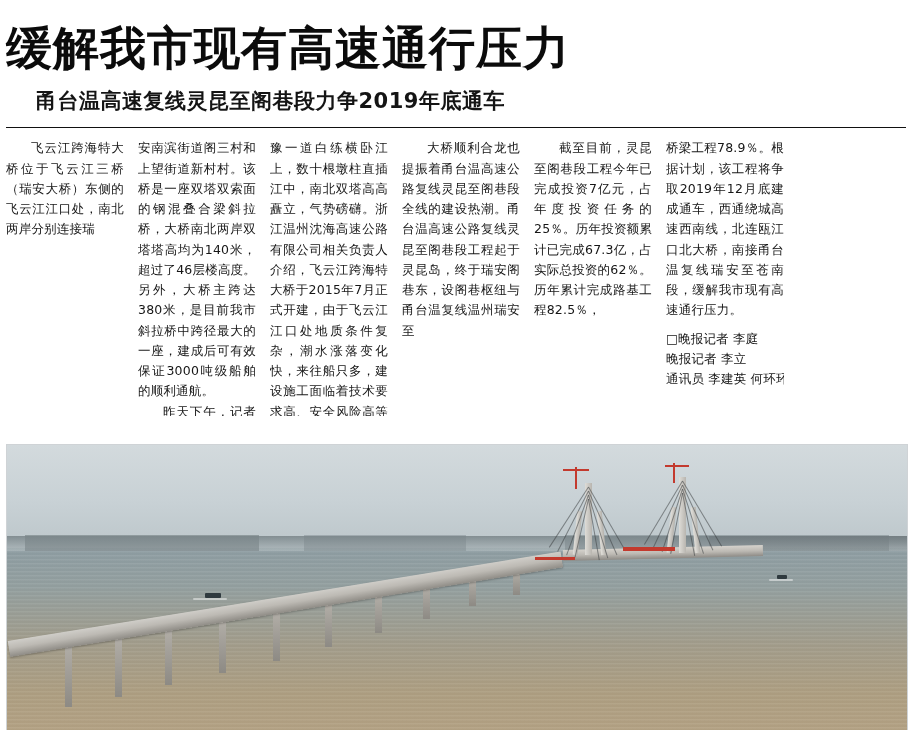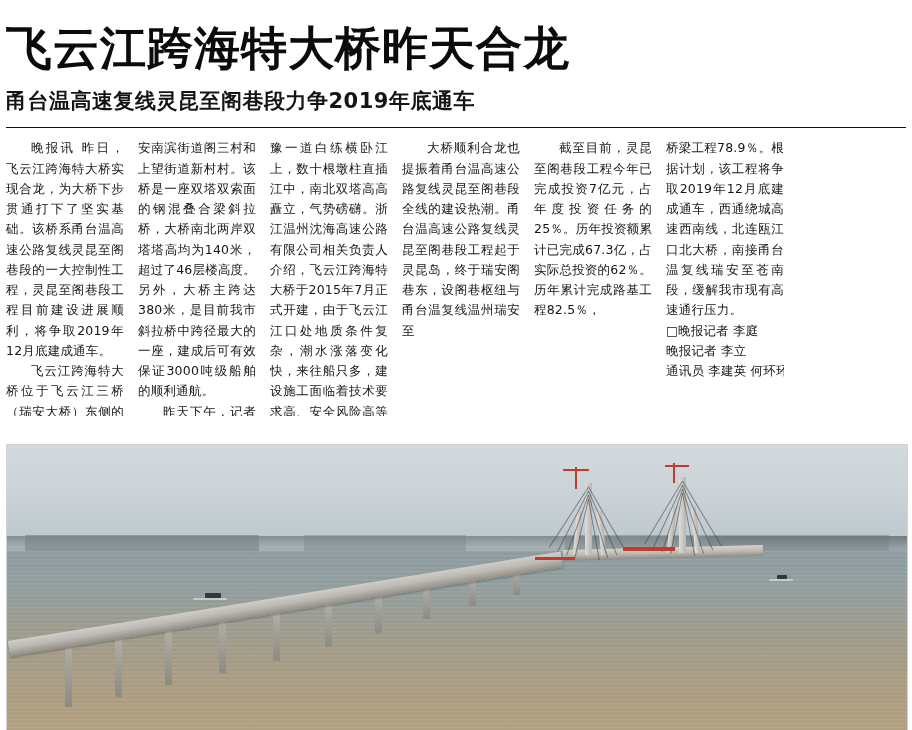--- a/index.html
+++ b/index.html
@@ -31,20 +31,21 @@
   }
   .subheads {
     margin: 14px 0 0 6px;
   }
   .subhead {
     font-size: 21px;
     font-weight: bold;
     line-height: 1.32;
     color: #141414;
     letter-spacing: 0.5px;
+    margin-left: 30px;
   }
   .rule {
     margin: 12px 6px 0 6px;
     border-top: 1px solid #111;
     height: 0;
   }
   .columns {
     display: flex;
     margin: 10px 6px 0 6px;
     gap: 14px;
@@ -61,20 +62,21 @@
     overflow: hidden;
   }
   .col p {
     margin: 0 0 0 0;
     text-indent: 2em;
   }
   .col p.no-indent {
     text-indent: 0;
   }
   .byline {
+    margin-top: 8px;
     text-indent: 0;
   }
   .byline div {
     white-space: nowrap;
   }
   
   .photo-wrap {
     position: absolute;
     left: 6px;
     top: 420px;
@@ -188,32 +190,31 @@
     width: 22%;
     height: 6%;
     background: linear-gradient(to bottom, rgba(110,120,124,0.7), rgba(150,158,160,0.2));
   }
 </style>
 </head>
 <body>
 
 <div class="page">
 
-  <h1 class="headline">飞云江跨海特大桥昨天合龙</h1>
+  <h1 class="headline">缓解我市现有高速通行压力</h1>
 
   <div class="subheads">
     <div class="subhead">甬台温高速复线灵昆至阁巷段力争2019年底通车</div>
   </div>
 
   <div class="rule"></div>
 
   <div class="columns">
 
     <div class="col">
-      <p>晚报讯 昨日，飞云江跨海特大桥实现合龙，为大桥下步贯通打下了坚实基础。该桥系甬台温高速公路复线灵昆至阁巷段的一大控制性工程，灵昆至阁巷段工程目前建设进展顺利，将争取2019年12月底建成通车。</p>
       <p>飞云江跨海特大桥位于飞云江三桥（瑞安大桥）东侧的飞云江江口处，南北两岸分别连接瑞</p>
     </div>
 
     <div class="col">
       <p class="no-indent">安南滨街道阁三村和上望街道新村村。该桥是一座双塔双索面的钢混叠合梁斜拉桥，大桥南北两岸双塔塔高均为140米，超过了46层楼高度。另外，大桥主跨达380米，是目前我市斜拉桥中跨径最大的一座，建成后可有效保证3000吨级船舶的顺利通航。</p>
       <p>昨天下午，记者在现场看到，建设中的大桥犹</p>
     </div>
 
     <div class="col">
       <p class="no-indent">豫一道白练横卧江上，数十根墩柱直插江中，南北双塔高高矗立，气势磅礴。浙江温州沈海高速公路有限公司相关负责人介绍，飞云江跨海特大桥于2015年7月正式开建，由于飞云江江口处地质条件复杂，潮水涨落变化快，来往船只多，建设施工面临着技术要求高、安全风险高等挑战。</p>

